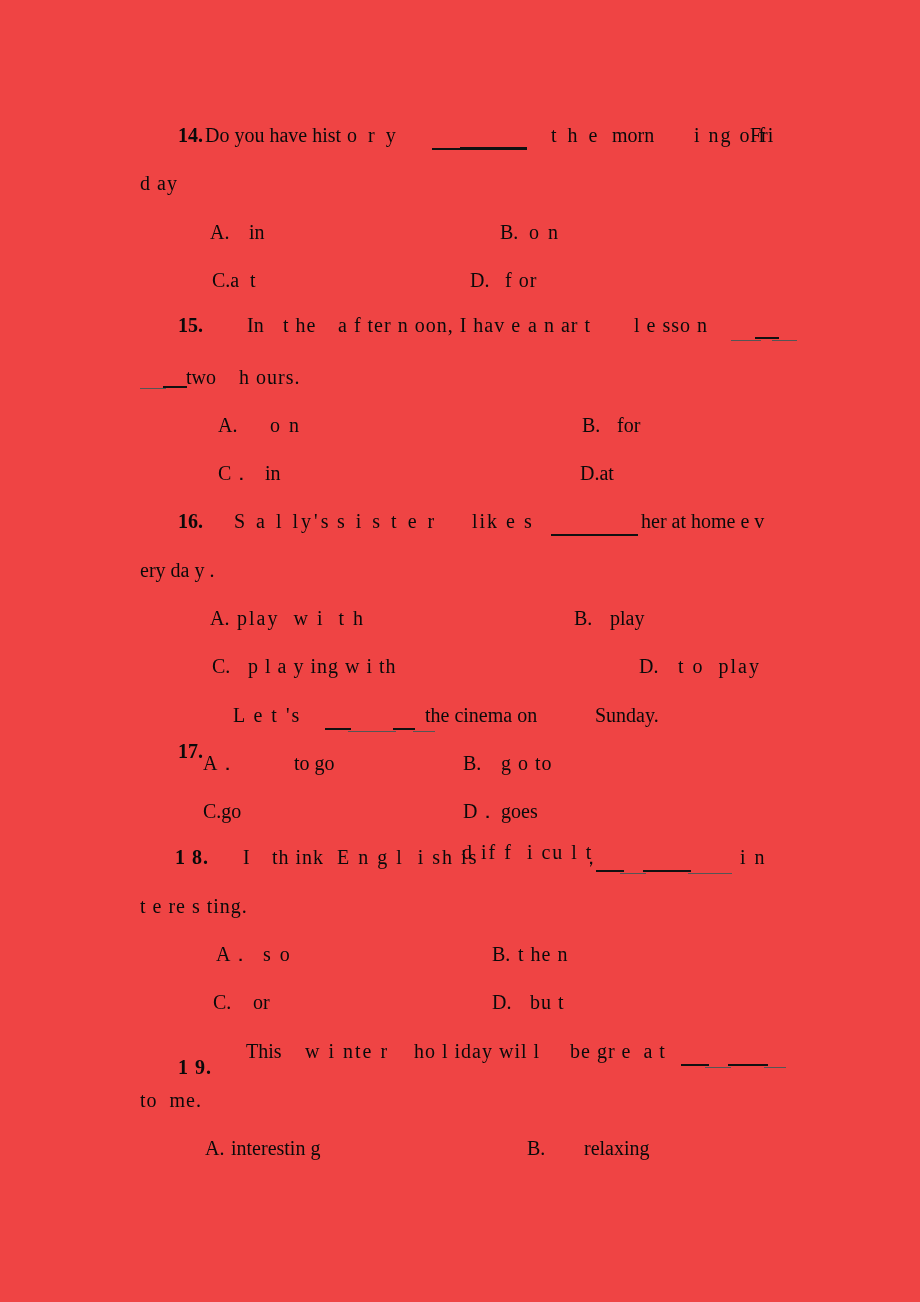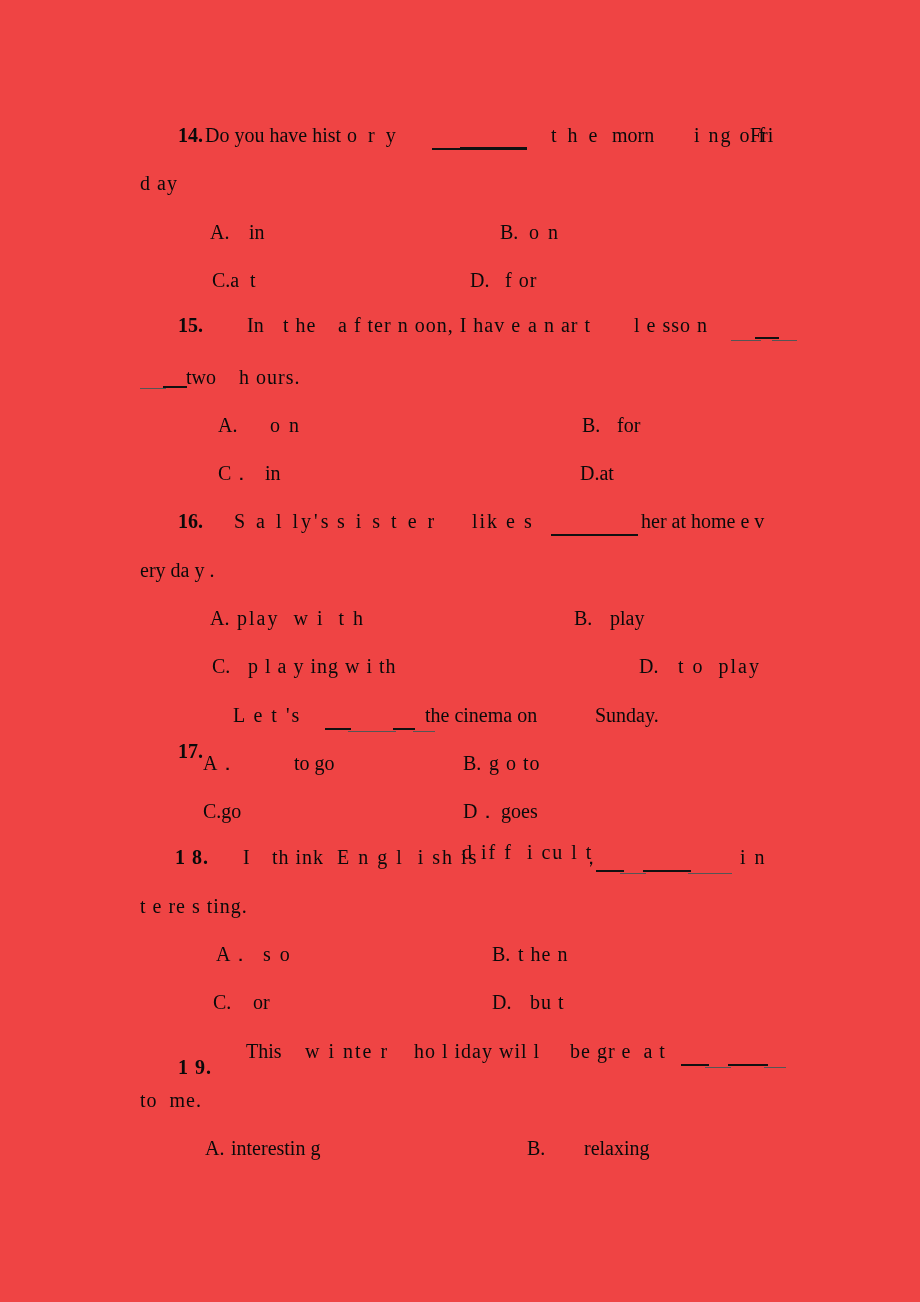--- a/index.html
+++ b/index.html
@@ -126,21 +126,21 @@
     <span class="blank t2" style="left:325px; top:728px; width:26px;"></span>
     <span class="blank t1 faint" style="left:348px; top:731px; width:48px;"></span>
     <span class="blank t2" style="left:393px; top:728px; width:22px;"></span>
     <span class="blank t1 faint" style="left:413px; top:731px; width:22px;"></span>
     <span class="run" style="left:425px; top:705px;">the cinema on</span>
     <span class="run" style="left:595px; top:705px;">Sunday.</span>
 
     <span class="run" style="left:203px; top:753px;">A．</span>
     <span class="run" style="left:252px; top:753px;margin-left:42px;">to go</span>
     <span class="run" style="left:463px; top:753px;">B.</span>
-    <span class="run ls1" style="left:489px; top:753px;text-align:center;">g o to</span>
+    <span class="run ls1" style="left:501px; top:753px;text-align:center;">g o to</span>
 
     <span class="run" style="left:203px; top:801px;">C.go</span>
     <span class="run" style="left:463px; top:801px;">D．</span>
     <span class="run" style="left:501px; top:801px;">goes</span>
   </div>
 
   <div>
     <span class="run num ls1" style="left:175px; top:847px;">1 8.</span>
     <span class="run" style="left:243px; top:847px;">I</span>
     <span class="run ls1" style="left:272px; top:847px;">th ink</span>

